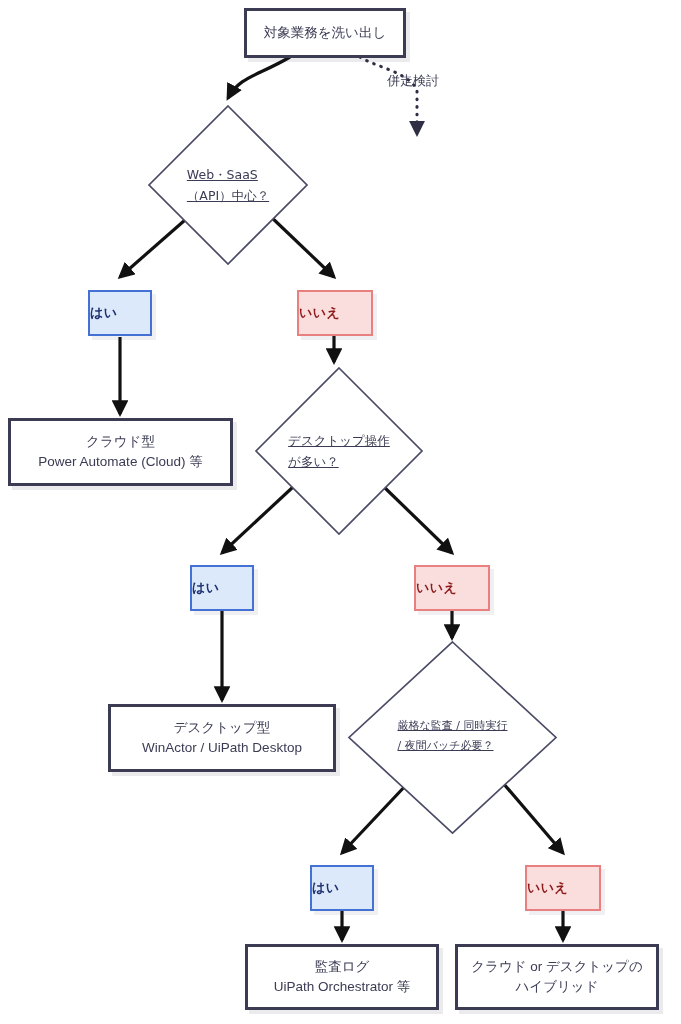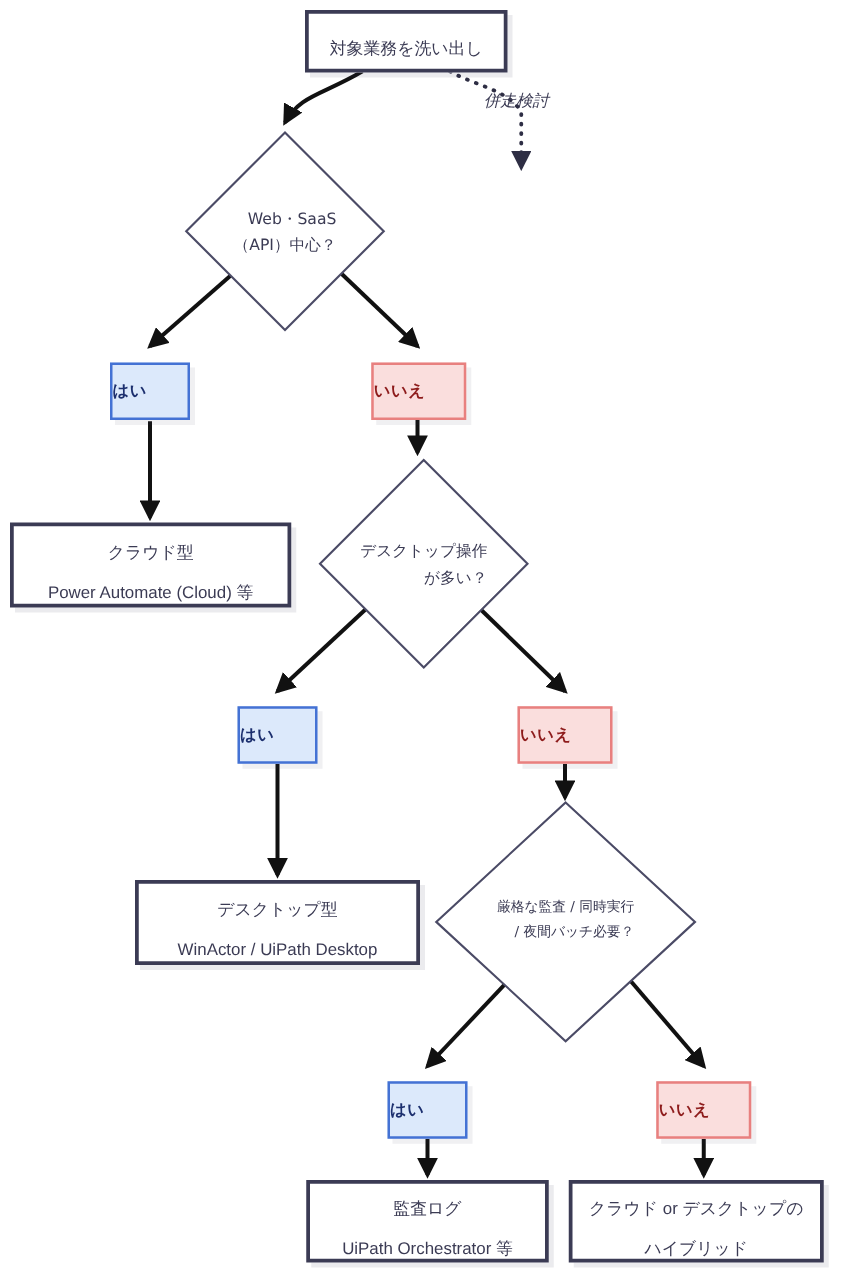--- a/index.html
+++ b/index.html
@@ -36,43 +36,44 @@
     color: #3b3b54;
     display: flex;
     flex-direction: column;
     align-items: center;
     justify-content: center;
     text-align: center;
     line-height: 1.45;
     font-size: 13.5px;
     box-shadow: 4px 4px 0 rgba(60,60,84,0.10);
   }
-  .node-box .ln { display: block; white-space: nowrap; margin-top: 12px; }
+  .node-box .ln { display: block; white-space: nowrap; }
 
   
   .diamond {
     position: absolute;
     display: flex;
     align-items: center;
     justify-content: center;
   }
   .diamond .shape {
     position: absolute;
     left: 0; top: 0;
     width: 100%; height: 100%;
   }
   .diamond .dlabel {
     position: relative;
     z-index: 2;
-    text-align: right;
+    text-align: left;
     color: #3b3b54;
     font-size: 12.5px;
     line-height: 1.7;
     font-family: "DejaVu Sans", "Liberation Sans", sans-serif;
     white-space: nowrap;
+    text-decoration: underline;
   }
   .diamond .dlabel .ln { display: block; }
 
   
   .chip {
     position: absolute;
     box-sizing: border-box;
     display: flex;
     align-items: center;
     justify-content: flex-start;
@@ -145,21 +146,21 @@
     <path d="M 342 911 L 342 940" fill="none" stroke="#111111" stroke-width="3.2" marker-end="url(#arrow)"></path>
 
     <path d="M 563 911 L 563 940" fill="none" stroke="#111111" stroke-width="3.2" marker-end="url(#arrow)"></path>
   </svg>
 
   <div class="node-box" style="left:244px; top:8px; width:162px; height:50px;">
     <span class="ln">対象業務を洗い出し</span>
   </div>
 
 
-  <div class="edge-label" style="left:387px; top:72px;font-style:italic;">併走検討</div>
+  <div class="edge-label" style="left:387px; top:72px;">併走検討</div>
 
   <div class="diamond" style="left:147px; top:104px; width:162px; height:162px;">
     <svg class="shape" viewBox="0 0 162 162">
       <polygon points="81,2 160,81 81,160 2,81" fill="#ffffff" stroke="#4b4b66" stroke-width="1.7"></polygon>
     </svg>
     <div class="dlabel">
       <span class="ln">Web・SaaS</span>
       <span class="ln">（API）中心？</span>
     </div>
   </div>

